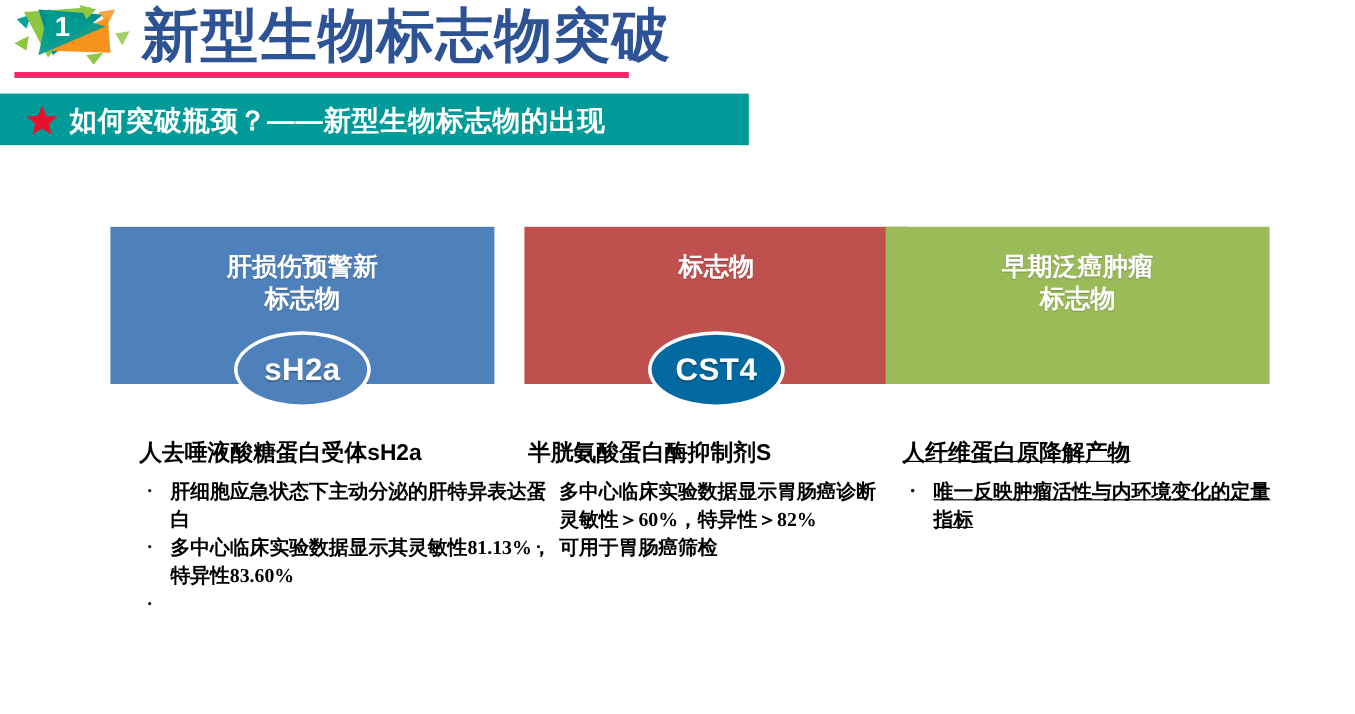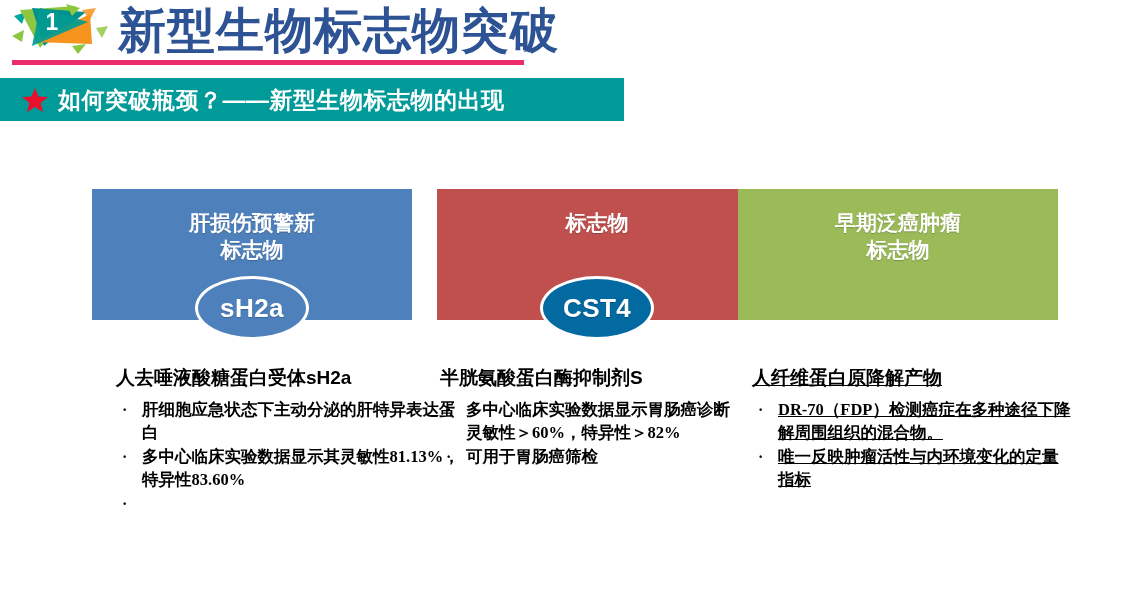--- a/index.html
+++ b/index.html
@@ -256,20 +256,19 @@
       <span>可用于胃肠癌筛检</span>
     </li>
   </ul>
 </div>
 
 <div class="desc-col" id="desc-2">
   <div class="desc-heading">人纤维蛋白原降解产物</div>
   <ul class="desc-list">
     <li class="desc-item">
       <span class="desc-bullet">·</span>
-      <span>DR-70（FDP）检测癌症在多种途径下降解周围组织的混合物。</span>
     </li>
     <li class="desc-item">
       <span class="desc-bullet">·</span>
       <span>唯一反映肿瘤活性与内环境变化的定量指标</span>
     </li>
   </ul>
 </div>
 
 </body></html>

